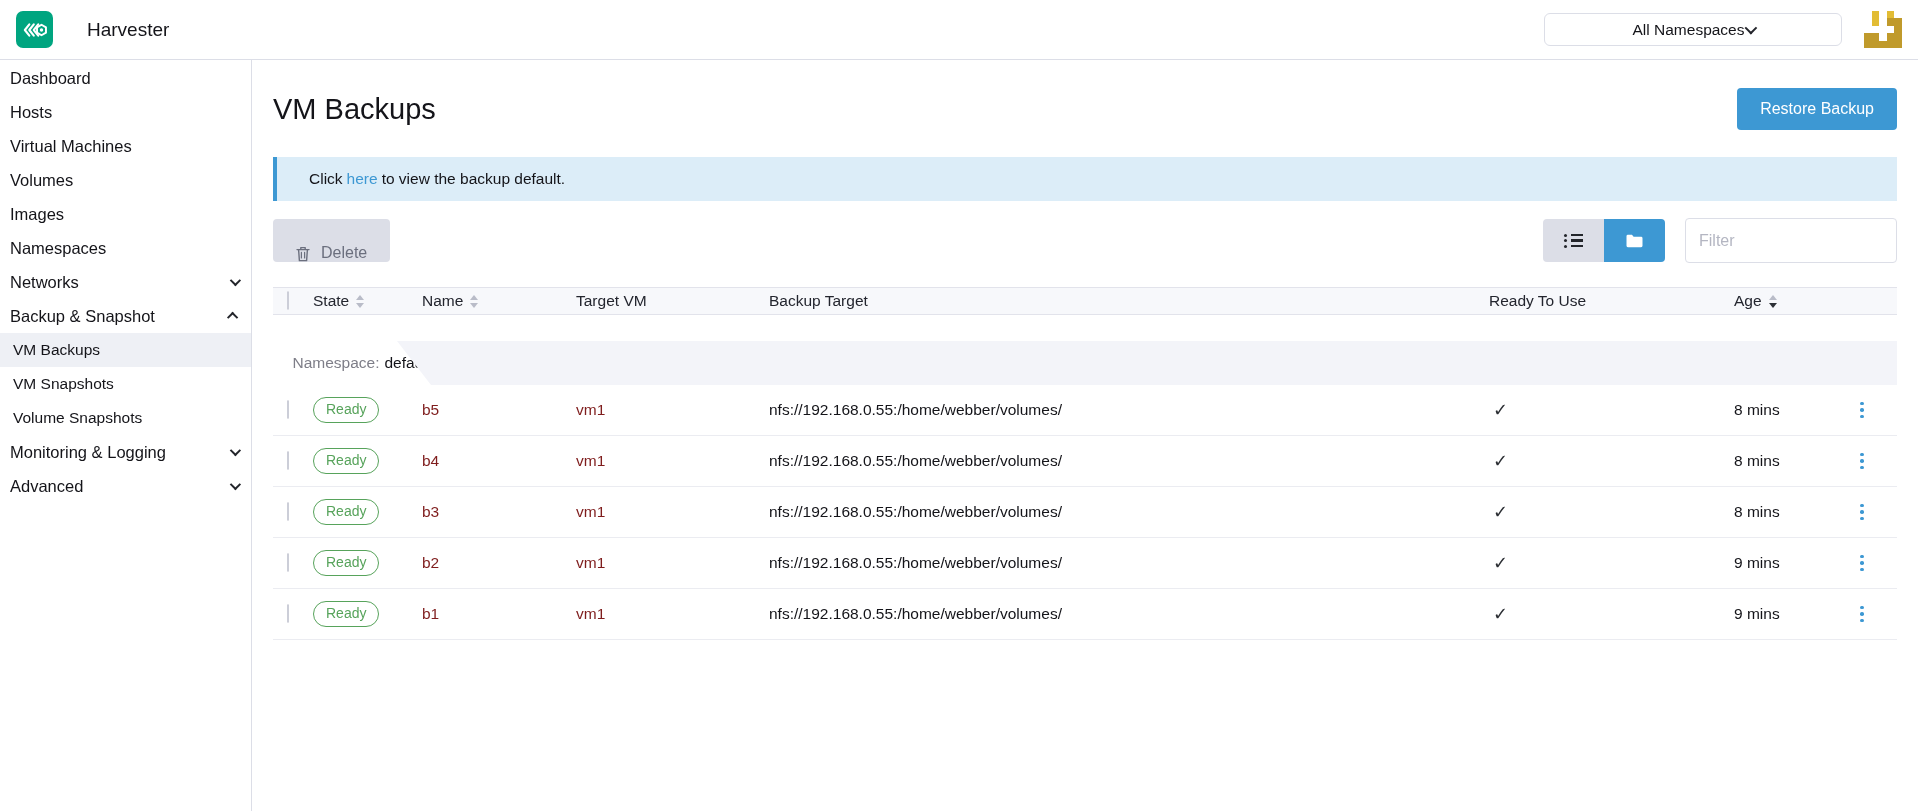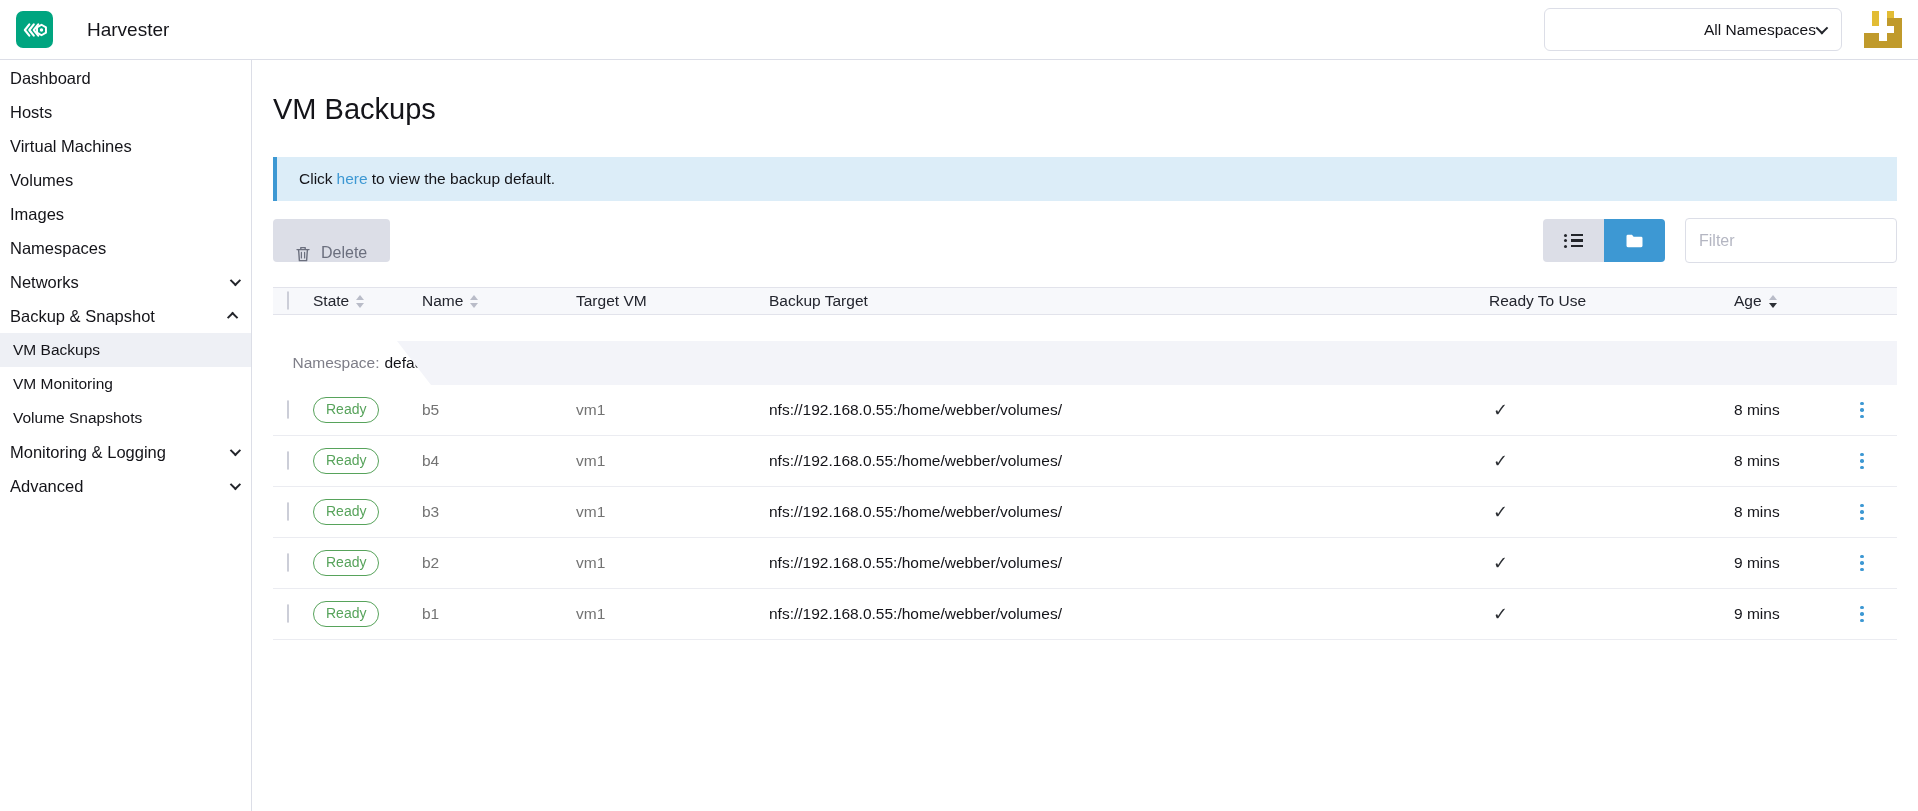--- a/index.html
+++ b/index.html
@@ -6,22 +6,22 @@
   html,body { width:1918px; height:811px; overflow:hidden; background:#fff;
     font-family:"Liberation Sans", sans-serif; color:#141419; }
 
   
   .topbar { position:absolute; top:0; left:0; right:0; height:60px; background:#fff;
     border-bottom:1px solid #dcdee7; display:flex; align-items:center; padding:0 16px; z-index:5; }
   .brand { display:flex; align-items:center; gap:34px; }
   .logo { width:37px; height:37px; border-radius:7px; background:#00a580; display:grid; place-items:center; }
   .brand-name { font-size:19px; color:#141419; }
   .topbar-right { margin-left:auto; display:flex; align-items:center; gap:22px; }
-  .ns-select { width:298px; height:43px; border:1px solid #dcdee7; border-radius:6px; background:#fff;
-    display:flex; align-items:center; justify-content:flex-end; padding:0 16px; font-size:15.5px; cursor:pointer; }
+  .ns-select { width:298px; height:33px; border:1px solid #dcdee7; border-radius:6px; background:#fff;
+    display:flex; align-items:center; justify-content:center; padding:0 16px; font-size:15.5px; cursor:pointer; }
   .chev { width:9px; height:9px; border-right:2px solid #23252b; border-bottom:2px solid #23252b; display:inline-block; }
   .chev.down { transform:rotate(45deg) translateY(-2px); }
   .chev.up { transform:rotate(-135deg) translateY(-2px); }
   .avatar { width:38px; height:38px; display:grid; grid-template-columns:repeat(5,1fr); grid-template-rows:repeat(5,1fr); }
   .avatar i { display:block; }
   .avatar i.g1 { background:#e2bc34; }
   .avatar i.g2 { background:#c09a2b; }
 
   
   .sidebar { position:absolute; top:60px; left:0; bottom:0; width:252px; background:#fff;
@@ -33,21 +33,21 @@
   .side-item .chev { margin-left:auto; width:8px; height:8px; }
 
   
   .main { position:absolute; top:60px; left:252px; right:0; bottom:0; background:#fff; padding:0 21px; }
   .title-row { margin-top:28px; height:42px; display:flex; align-items:center; justify-content:space-between; }
   .page-title { font-size:29px; font-weight:400; color:#141419; }
   .btn-primary { height:42px; padding:0 23px; background:#3d98d3; color:#fff; border:none; border-radius:4px;
     font-size:16px; font-family:inherit; cursor:pointer; }
 
   .banner { margin-top:27px; height:44px; background:#dcedf8; border-left:4px solid #3d98d3;
-    display:flex; align-items:center; padding-left:22px; font-size:15.5px; }
+    display:flex; align-items:center; padding-left:32px; font-size:15.5px; }
   .banner a { color:#3d98d3; text-decoration:none; cursor:pointer; margin:0 4px; }
 
   .toolbar { margin-top:17px; display:flex; align-items:center; }
   .btn-delete { height:43px; padding:0 23px; background:#dcdee7; color:#6b6f7e; border:none; border-radius:4px;
     font-size:16px; font-family:inherit; display:flex; align-items:flex-end; gap:11px; cursor:default; }
   .toolbar-spacer { flex:1; }
   .seg { display:flex; border-radius:4px; overflow:hidden; }
   .seg button { width:61px; height:43px; border:none; display:grid; place-items:center; cursor:pointer; }
   .seg .seg-list { background:#dcdee7; }
   .seg .seg-group { background:#3d98d3; }
@@ -72,21 +72,21 @@
   .group-row { margin-top:26px; height:44px; background:#f3f4f9; position:relative; }
   .group-tab { position:absolute; left:0; top:0; bottom:0; width:158px; background:#fff;
     clip-path:polygon(0 0, calc(100% - 34px) 0, 100% 100%, 0 100%);
     display:flex; align-items:center; padding-left:12px; font-size:15.5px; white-space:nowrap;justify-content:flex-end; }
   .group-tab .gl { color:#7e7e88; }
   .group-tab .gv { color:#141419; margin-left:5px; }
 
   .trow { height:51px; border-bottom:1px solid #ebecf1; font-size:15.5px; background:#fff; }
   .badge-ready { display:inline-block; border:1px solid #57a35b; color:#57a35b; border-radius:14px;
     padding:3px 12px 4px; font-size:14px; line-height:1.2; background:transparent; }
-  .cell-link { color:#737373; text-decoration:none; cursor:pointer; }
+  .cell-link { color:#7f1d1d; text-decoration:none; cursor:pointer; }
   .checkmark { font-size:18px; color:#2b2e33; margin-left:4px; }
   .kebab { display:flex; flex-direction:column; gap:3px; width:18px; align-items:center; cursor:pointer; }
   .kebab i { width:3.5px; height:3.5px; border-radius:50%; background:#3d98d3; display:block; }
 </style>
 </head>
 <body>
 
 <header class="topbar">
   <div class="brand">
     <span class="logo">
@@ -159,39 +159,40 @@
     <span class="chev down"></span>
   </div>
   <div class="side-item">
     <span>Backup &amp; Snapshot</span>
     <span class="chev up"></span>
   </div>
   <div class="side-item sub active">
       <span>VM Backups</span>
     </div>
   <div class="side-item sub">
-      <span>VM Monitoring</span>
+      <span>VM Snapshots</span>
     </div>
   <div class="side-item sub">
       <span>Volume Snapshots</span>
     </div>
   <div class="side-item">
     <span>Monitoring &amp; Logging</span>
     <span class="chev down"></span>
   </div>
   <div class="side-item">
     <span>Advanced</span>
     <span class="chev down"></span>
   </div>
 </nav>
 
 <main class="main">
 
   <div class="title-row">
     <h1 class="page-title">VM Backups</h1>
+    <button class="btn-primary">Restore Backup</button>
   </div>
 
   <div class="banner">
     <span>Click</span>
     <a>here</a>
     <span>to view the backup default.</span>
   </div>
 
   <div class="toolbar">
     <button class="btn-delete">

